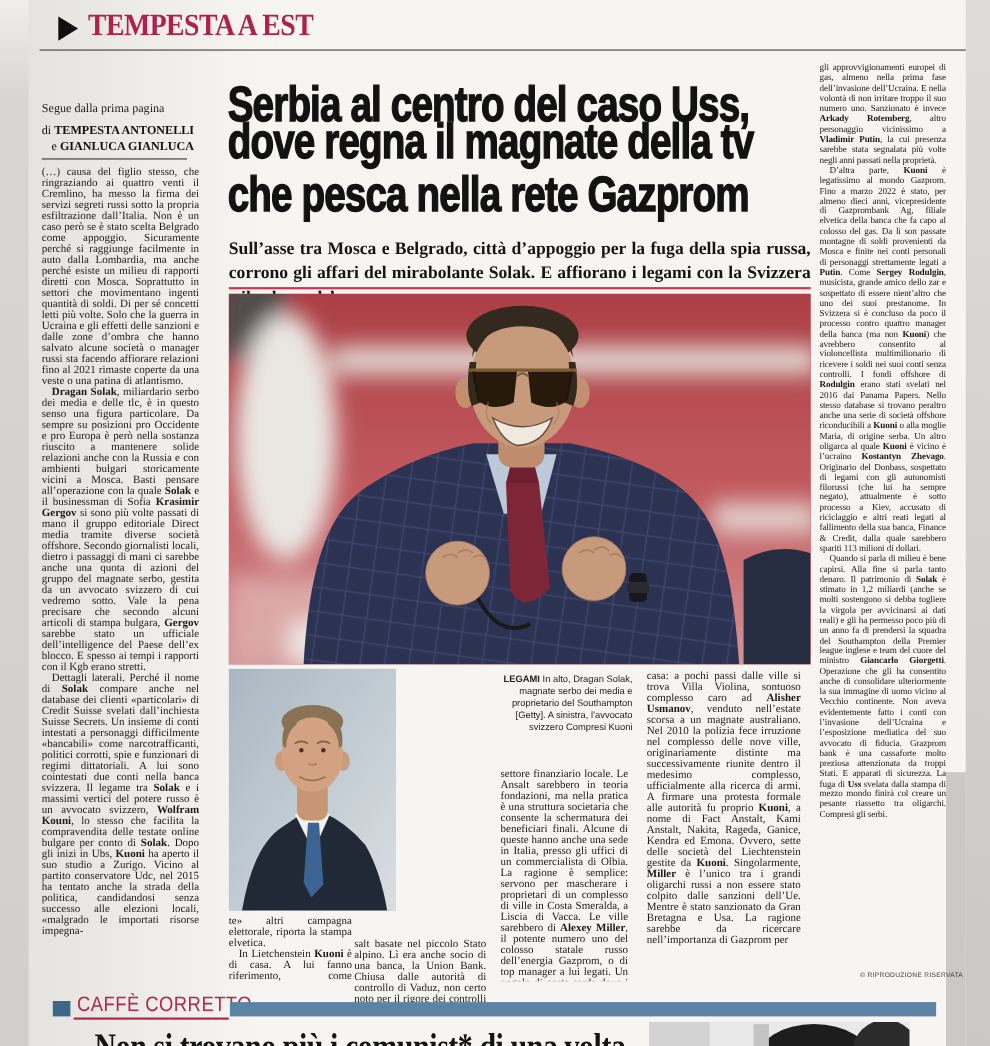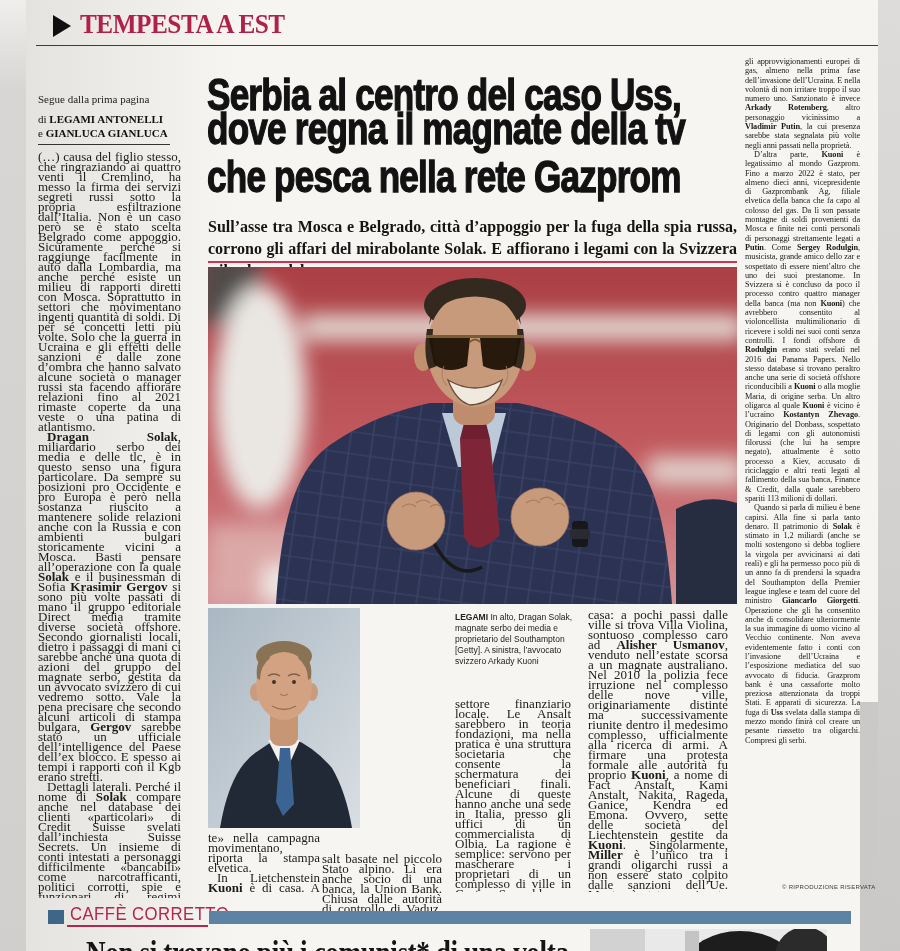--- a/index.html
+++ b/index.html
@@ -2,21 +2,21 @@
 <html lang="it"><head>
 <meta charset="utf-8">
 <style>
   html,body{margin:0;padding:0;}
   body{
     width:900px;height:951px;position:relative;overflow:hidden;
     background:#f6f5f2;
     font-family:"Liberation Serif",serif;
     color:#1b1b1b;
   }
-  .abs{position:absolute;}
+  .abs{position:absolute;text-align:right;}
   
   .edge-left{left:0;top:0;width:26px;height:951px;
     background:linear-gradient(180deg,#efeeec 0,#d7d6d4 90px,#d0cfcd 100%);}
   .edge-right{right:0;top:0;width:22px;height:951px;
     background:linear-gradient(180deg,#dddcda 0,#c9c8c6 100%);}
   .corner-right{left:860px;top:702px;width:18px;height:249px;background:#cac9c7;}
   .shade{left:26px;top:0;width:210px;height:951px;pointer-events:none;
     background:linear-gradient(90deg,rgba(110,105,100,.13),rgba(110,105,100,0));}
   
   .tri{left:53px;top:15px;width:0;height:0;
@@ -30,21 +30,21 @@
   .byline b{font-weight:700;}
   .byline-rule{left:38px;top:144px;width:132px;height:1px;background:#333;}
   
   .hl{left:207px;width:535px;font-family:"Liberation Sans",sans-serif;font-weight:700;
     color:#121212;font-size:45px;line-height:48px;white-space:nowrap;}
   .hl span{display:inline-block;transform:scaleX(.78);transform-origin:0 50%;letter-spacing:-1px;
     -webkit-text-stroke:1.3px #121212;}
   .standfirst{left:208px;top:216px;width:529px;font-weight:700;font-size:16px;line-height:22px;text-align:justify;color:#151515;}
   .red-rule{left:208px;top:261px;width:529px;height:2px;background:#cf3350;}
   
-  .body-col{font-size:13px;line-height:10px;text-align:justify;color:#1b1b1b;overflow:hidden;}
+  .body-col{font-size:10px;line-height:10px;text-align:justify;color:#1b1b1b;overflow:hidden;}
   .body-col p{margin:0;}
   .body-col p + p{text-indent:9px;}
   #col1{left:38px;top:152px;width:143px;height:746px;}
   #col2{left:208px;top:833px;width:112px;height:60px;}
   #col3{left:322px;top:854px;width:120px;height:60px;}
   #col4{left:455px;top:699px;width:116px;height:193px;}
   #col5{left:588px;top:610px;width:140px;height:282px;font-family:Liberation Serif, serif;}
   #colR{left:745px;top:57px;width:115px;height:824px;font-size:8.3px;line-height:9.3px;letter-spacing:-.1px;}
   
   .photo-main{left:208px;top:267px;width:529px;height:337px;overflow:hidden;background:#c25b60;}
@@ -70,21 +70,21 @@
 <div class="abs edge-right"></div>
 <div class="abs corner-right"></div>
 <div class="abs shade"></div>
 
 <div class="abs tri"></div>
 <div class="abs kicker"><span>TEMPESTA A EST</span></div>
 <div class="abs top-rule"></div>
 
 <div class="abs seguito">Segue dalla prima pagina</div>
 <div class="abs byline">
-  <div><span>di</span> <b>LEGAMI ANTONELLI</b></div>
+  <div><span>di</span> <b>TEMPESTA ANTONELLI</b></div>
   <div><span>e</span> <b>GIANLUCA GIANLUCA</b></div>
 </div>
 <div class="abs byline-rule"></div>
 
 <div class="abs hl" style="top:71px"><span>Serbia al centro del caso Uss,</span></div>
 <div class="abs hl" style="top:105px"><span>dove regna il magnate della tv</span></div>
 <div class="abs hl" style="top:153px"><span>che pesca nella rete Gazprom</span></div>
 
 <div class="abs standfirst">Sull’asse tra Mosca e Belgrado, città d’appoggio per la fuga della spia russa, corrono gli affari del mirabolante Solak. E affiorano i legami con la Svizzera e il colosso del gas</div>
 <div class="abs red-rule"></div>
@@ -176,29 +176,29 @@
   <path d="M49 70 Q47 52 58 44 L62 50 Q52 58 52 72 Z" fill="#8a7254"></path>
   <path d="M103 70 Q105 52 94 44 L90 50 Q100 58 100 72 Z" fill="#8a7254"></path>
   <path d="M60 68 q6 -4 12 0 M80 68 q6 -4 12 0" stroke="#7d5f43" stroke-width="1.4" fill="none"></path>
   <circle cx="66" cy="74" r="2" fill="#43342a"></circle>
   <circle cx="86" cy="74" r="2" fill="#43342a"></circle>
   <path d="M72 86 q4 3 8 0" stroke="#a87a5f" stroke-width="1.2" fill="none"></path>
   <path d="M64 98 q12 7 24 0" stroke="#9a6f52" stroke-width="1.4" fill="none"></path>
 </svg>
 </div>
 
-<div class="abs caption"><b>LEGAMI</b><span> In alto, Dragan Solak, magnate serbo dei media e proprietario del Southampton [Getty]. A sinistra, l’avvocato svizzero Arkady Kuoni</span></div>
+<div class="abs caption"><b>LEGAMI</b><span> In alto, Dragan Solak, magnate serbo dei media e proprietario del Southampton [Getty]. A sinistra, l’avvocato svizzero Compresi Kuoni</span></div>
 
 <div id="col1" class="abs body-col">
     <p>(…) causa del figlio stesso, che ringraziando ai quattro venti il Cremlino, ha messo la firma dei servizi segreti russi sotto la propria esfiltrazione dall’Italia. Non è un caso però se è stato scelta Belgrado come appoggio. Sicuramente perché si raggiunge facilmente in auto dalla Lombardia, ma anche perché esiste un milieu di rapporti diretti con Mosca. Soprattutto in settori che movimentano ingenti quantità di soldi. Di per sé concetti letti più volte. Solo che la guerra in Ucraina e gli effetti delle sanzioni e dalle zone d’ombra che hanno salvato alcune società o manager russi sta facendo affiorare relazioni fino al 2021 rimaste coperte da una veste o una patina di atlantismo.</p>
     <p><b>Dragan Solak</b>, miliardario serbo dei media e delle tlc, è in questo senso una figura particolare. Da sempre su posizioni pro Occidente e pro Europa è però nella sostanza riuscito a mantenere solide relazioni anche con la Russia e con ambienti bulgari storicamente vicini a Mosca. Basti pensare all’operazione con la quale <b>Solak</b> e il businessman di Sofia <b>Krasimir Gergov</b> si sono più volte passati di mano il gruppo editoriale Direct media tramite diverse società offshore. Secondo giornalisti locali, dietro i passaggi di mani ci sarebbe anche una quota di azioni del gruppo del magnate serbo, gestita da un avvocato svizzero di cui vedremo sotto. Vale la pena precisare che secondo alcuni articoli di stampa bulgara, <b>Gergov</b> sarebbe stato un ufficiale dell’intelligence del Paese dell’ex blocco. E spesso ai tempi i rapporti con il Kgb erano stretti.</p>
     <p>Dettagli laterali. Perché il nome di <b>Solak</b> compare anche nel database dei clienti «particolari» di Credit Suisse svelati dall’inchiesta Suisse Secrets. Un insieme di conti intestati a personaggi difficilmente «bancabili» come narcotrafficanti, politici corrotti, spie e funzionari di regimi dittatoriali. A lui sono cointestati due conti nella banca svizzera. Il legame tra <b>Solak</b> e i massimi vertici del potere russo è un avvocato svizzero, <b>Wolfram Kouni</b>, lo stesso che facilita la compravendita delle testate online bulgare per conto di <b>Solak</b>. Dopo gli inizi in Ubs, <b>Kuoni</b> ha aperto il suo studio a Zurigo. Vicino al partito conservatore Udc, nel 2015 ha tentato anche la strada della politica, candidandosi senza successo alle elezioni locali, «malgrado le importati risorse impegna-</p>
   </div>
 <div id="col2" class="abs body-col">
-    <p>te» nella campagna movimentano, riporta la stampa elvetica.</p>
+    <p>te» altri campagna elettorale, riporta la stampa elvetica.</p>
     <p>In Lietchenstein <b>Kuoni</b> è di casa. A lui fanno riferimento, come amministratore o ex amministratore, almeno 13 An-</p>
   </div>
 <div id="col3" class="abs body-col">
     <p>salt basate nel piccolo Stato alpino. Lì era anche socio di una banca, la Union Bank. Chiusa dalle autorità di controllo di Vaduz, non certo noto per il rigore dei controlli sull’allegro</p>
   </div>
 <div id="col4" class="abs body-col">
     <p>settore finanziario locale. Le Ansalt sarebbero in teoria fondazioni, ma nella pratica è una struttura societaria che consente la schermatura dei beneficiari finali. Alcune di queste hanno anche una sede in Italia, presso gli uffici di un commercialista di Olbia. La ragione è semplice: servono per mascherare i proprietari di un complesso di ville in Costa Smeralda, a Liscia di Vacca. Le ville sarebbero di <b>Alexey Miller</b>, il potente numero uno del colosso statale russo dell’energia Gazprom, o di top manager a lui legati. Un angolo di costa sarda dove i russi sono di</p>
   </div>
 <div id="col5" class="abs body-col">
     <p>casa: a pochi passi dalle ville si trova Villa Violina, sontuoso complesso caro ad <b>Alisher Usmanov</b>, venduto nell’estate scorsa a un magnate australiano. Nel 2010 la polizia fece irruzione nel complesso delle nove ville, originariamente distinte ma successivamente riunite dentro il medesimo complesso, ufficialmente alla ricerca di armi. A firmare una protesta formale alle autorità fu proprio <b>Kuoni</b>, a nome di Fact Anstalt, Kami Anstalt, Nakita, Rageda, Ganice, Kendra ed Emona. Ovvero, sette delle società del Liechtenstein gestite da <b>Kuoni</b>. Singolarmente, <b>Miller</b> è l’unico tra i grandi oligarchi russi a non essere stato colpito dalle sanzioni dell’Ue. Mentre è stato sanzionato da Gran Bretagna e Usa. La ragione sarebbe da ricercare nell’importanza di Gazprom per</p>

